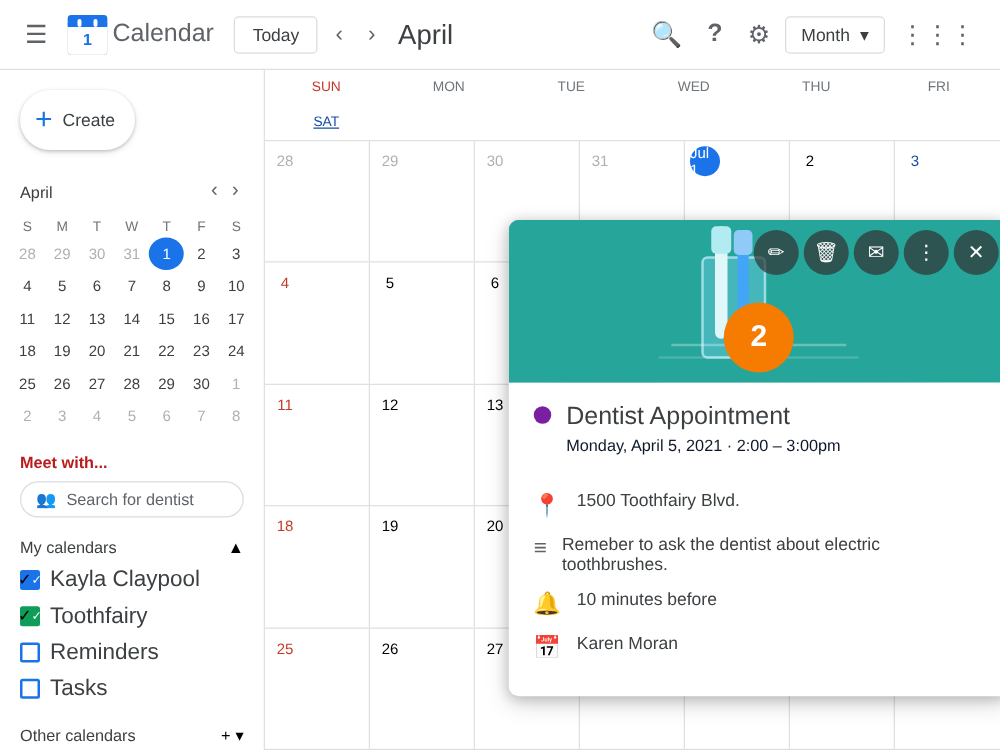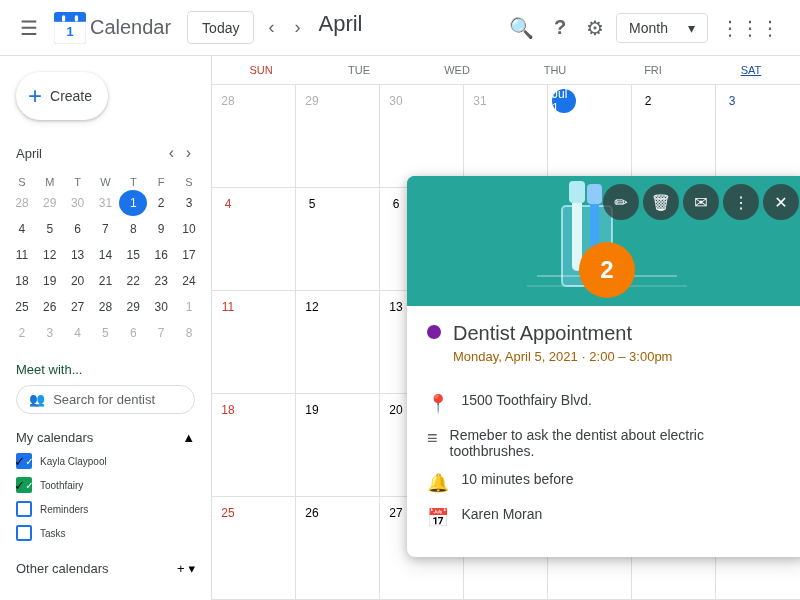--- a/index.html
+++ b/index.html
@@ -8,39 +8,39 @@
     
     .header {
       display: flex; align-items: center; height: 56px; padding: 0 12px;
       border-bottom: 1px solid #e0e0e0; gap: 8px;
     }
     .header-left { display: flex; align-items: center; gap: 8px; }
     .menu-icon { color: #5f6368; cursor: pointer; font-size: 20px; padding: 8px; }
     .logo { display: flex; align-items: center; gap: 4px; }
     .logo-icon { width: 32px; height: 32px; }
     .logo-text { font-size: 20px; color: #5f6368; font-weight: 400; }
-    .header-center { display: flex; gap: 8px; margin-left: 8px; }
+    .header-center { display: flex; align-items: center; gap: 8px; margin-left: 8px; }
     .today-btn {
       border: 1px solid #dadce0; border-radius: 4px; padding: 6px 14px;
       cursor: pointer; font-size: 14px; color: #3c4043; background: #fff;
     }
     .nav-btn {
       border: none; background: none; cursor: pointer; color: #5f6368;
       font-size: 18px; padding: 6px; border-radius: 50%;
     }
     .month-title { font-size: 22px; color: #3c4043; font-weight: 400; margin-left: 4px; }
     .header-right { display: flex; align-items: center; gap: 4px; margin-left: auto; }
     .icon-btn {
       border: none; background: none; cursor: pointer; color: #5f6368;
       font-size: 20px; padding: 8px; border-radius: 50%;
     }
     .view-select-btn {
       border: 1px solid #dadce0; border-radius: 4px; padding: 6px 12px;
       cursor: pointer; font-size: 14px; color: #3c4043; background: #fff;
-      display: flex; align-items: flex-end; gap: 20px;
+      display: flex; align-items: flex-end; gap: 8px;
     }
 
     
     .main { display: flex; height: calc(600px - 56px); }
 
     
     .sidebar {
       width: 212px; min-width: 212px; padding: 8px 0; border-right: 1px solid #e0e0e0;
       overflow-y: auto;
     }
@@ -65,21 +65,21 @@
     .mini-cal th { font-size: 11px; color: #70757a; text-align: center; padding: 2px; font-weight: 400; }
     .mini-cal td {
       text-align: center; padding: 2px; font-size: 12px; color: #3c4043;
       cursor: pointer; width: 26px; height: 26px;
     }
     .mini-cal td.today { background: #1a73e8; color: #fff; border-radius: 50%; }
     .mini-cal td.other-month { color: #b0b0b0; }
 
     
     .meet-with { padding: 8px 16px; }
-    .meet-with-title { font-size: 13px; color: #14532d; font-weight: 400; margin-bottom: 8px; }
+    .meet-with-title { font-size: 13px; color: #b91c1c; font-weight: 700; margin-bottom: 8px; }
     .search-people {
       display: flex; align-items: center; gap: 8px;
       border: 1px solid #dadce0; border-radius: 24px; padding: 6px 12px;
       cursor: pointer;
     }
     .search-people-text { font-size: 13px; color: #5f6368; }
 
     
     .calendars-section { padding: 8px 16px; }
     .calendars-header {
@@ -87,21 +87,21 @@
       margin-bottom: 4px;
     }
     .calendars-title { font-size: 13px; font-weight: 500; color: #3c4043; cursor: pointer; }
     .cal-item { display: flex; align-items: center; gap: 8px; padding: 4px 0; cursor: pointer; }
     .cal-checkbox {
       width: 16px; height: 16px; border-radius: 2px; border: 2px solid;
       display: flex; align-items: center; justify-content: center;
     }
     .cal-checkbox.checked { background: currentColor; }
     .cal-checkbox.checked::after { content: '✓'; color: #fff; font-size: 10px; }
-    .cal-label { font-size: 10px; color: #3c4043; }
+    .cal-label { font-size: 18px; color: #3c4043; }
     .other-cals-header {
       display: flex; align-items: flex-end; justify-content: space-between;
       padding: 8px 16px 4px; cursor: pointer;
     }
     .other-cals-title { font-size: 13px; font-weight: 500; color: #3c4043; }
     .other-cals-actions { display: flex; gap: 4px; }
 
     
     .cal-grid { flex: 1; overflow: hidden; display: flex; flex-direction: column; }
     .day-headers { display: grid; grid-template-columns: repeat(6, 1fr); border-bottom: 1px solid #e0e0e0; }
@@ -164,21 +164,21 @@
       position: absolute; bottom: 8px; left: 50%; transform: translateX(-50%);
       width: 56px; height: 56px;
     }
     .fire-circle {
       width: 56px; height: 56px; border-radius: 50%;
       background: #f57c00; display: flex; align-items: center; justify-content: center;
       font-size: 24px; font-weight: 700; color: #fff;
     }
     .popup-body { padding: 16px 20px 16px; }
     .popup-title { font-size: 20px; color: #3c4043; font-weight: 400; margin-bottom: 4px; }
-    .popup-time { font-size: 13px; color: #a16207; margin-bottom: 16px; }
+    .popup-time { font-size: 13px; color: #0f172a; margin-bottom: 16px; }
     .popup-row { display: flex; align-items: flex-start; gap: 12px; margin-bottom: 12px; }
     .popup-icon { color: #5f6368; font-size: 18px; margin-top: 1px; flex-shrink: 0; }
     .popup-detail { font-size: 14px; color: #3c4043; }
     .popup-color-dot { width: 14px; height: 14px; border-radius: 50%; background: #7b1fa2; flex-shrink: 0; margin-top: 3px; }
   </style>
 </head>
 <body>
 
 <div class="header">
   <div class="header-left">
@@ -338,20 +338,21 @@
       <div class="other-cals-actions">
         <span>+</span>
         <span>▾</span>
       </div>
     </div>
   </div>
 
   <div class="cal-grid" style="position:relative;">
     <div class="day-headers" id="cal-day-headers">
         <div class="day-header sun">SUN</div>
+        <div class="day-header ">MON</div>
         <div class="day-header ">TUE</div>
         <div class="day-header ">WED</div>
         <div class="day-header ">THU</div>
         <div class="day-header ">FRI</div>
         <div class="day-header sat">SAT</div>
       </div>
     <div class="weeks-grid" id="weeks-grid">
         <div class="week-row">
           <div class="day-cell">
             <div class="day-num other-month">28</div>

